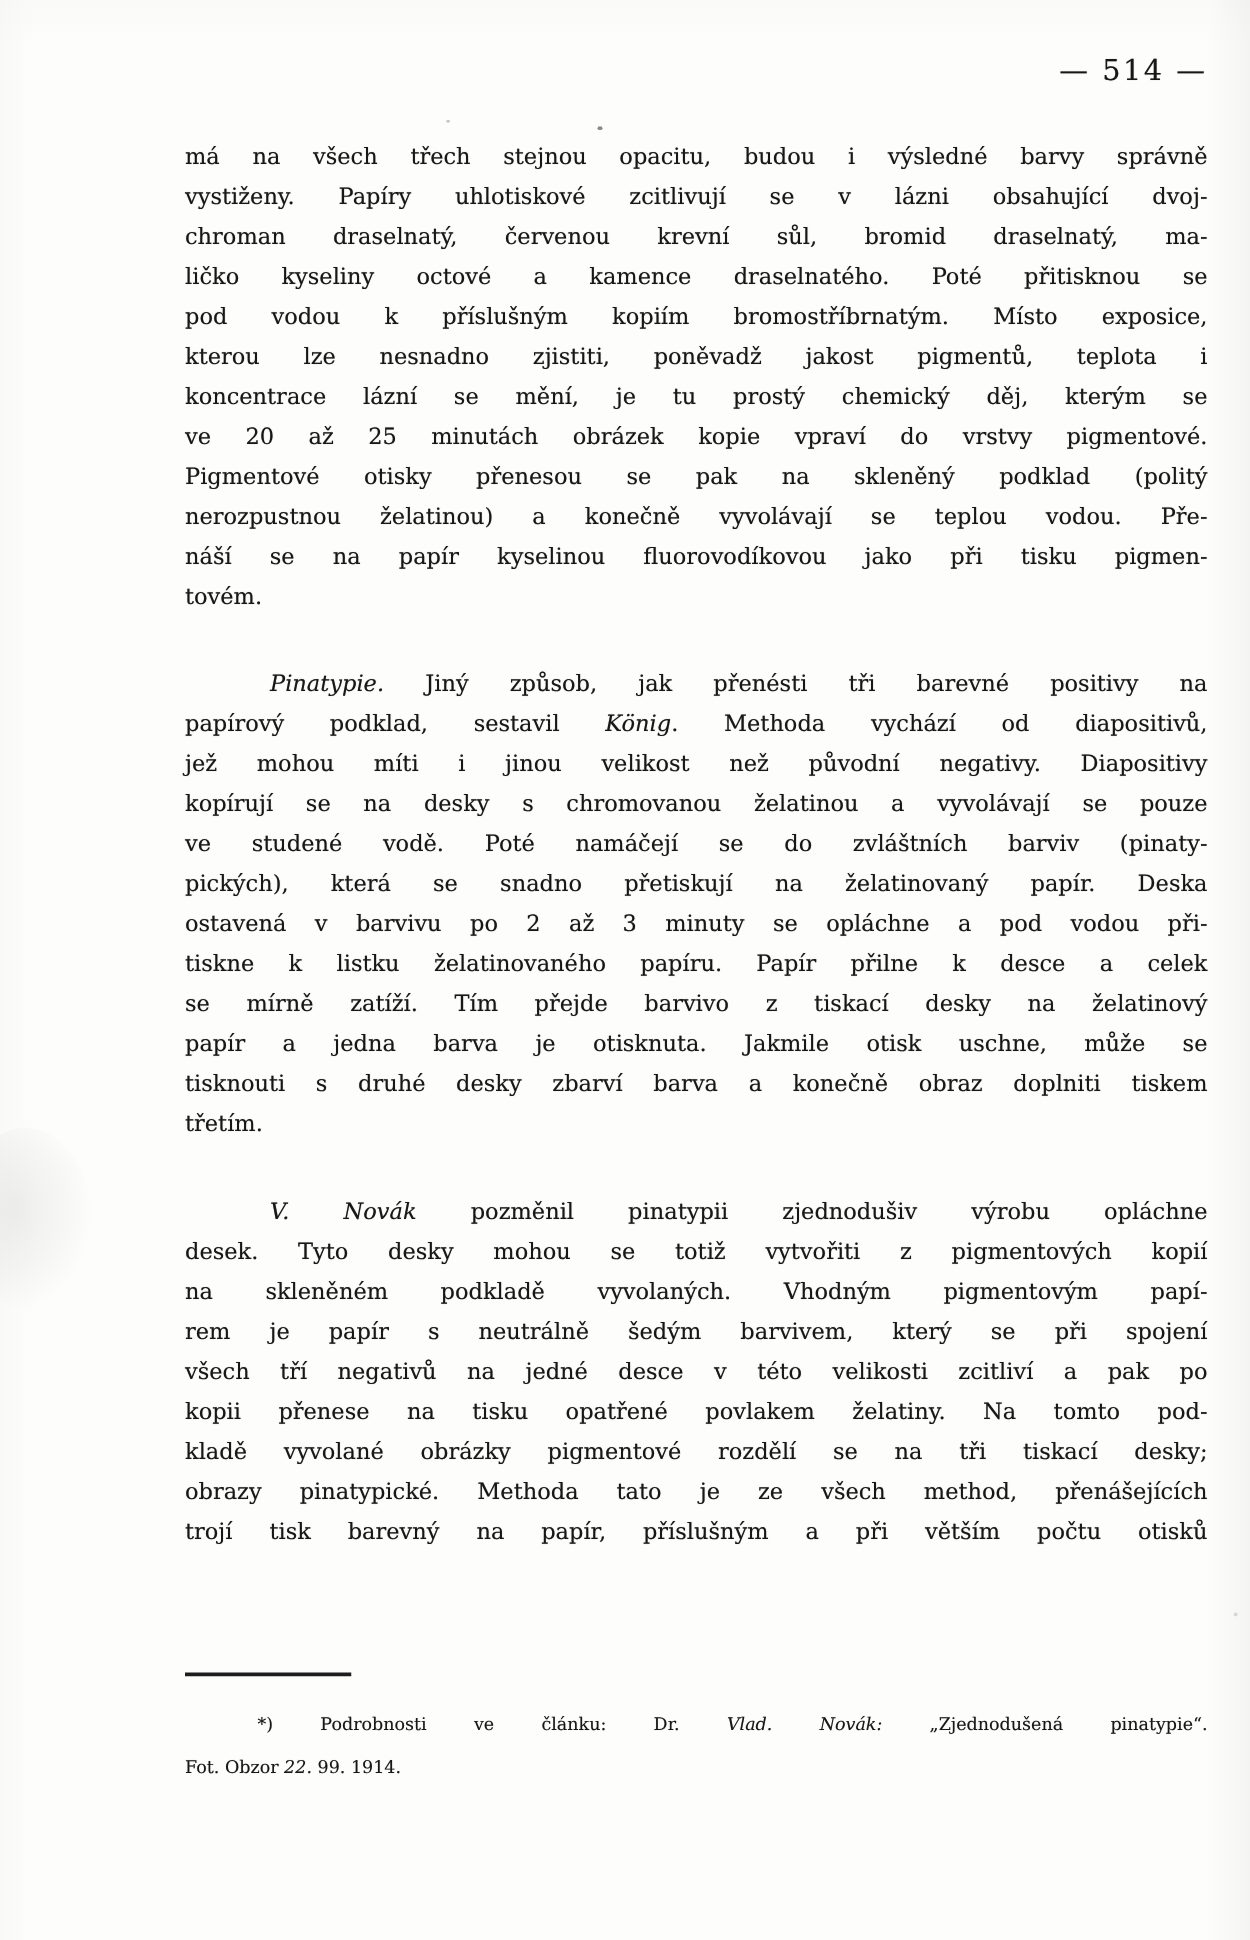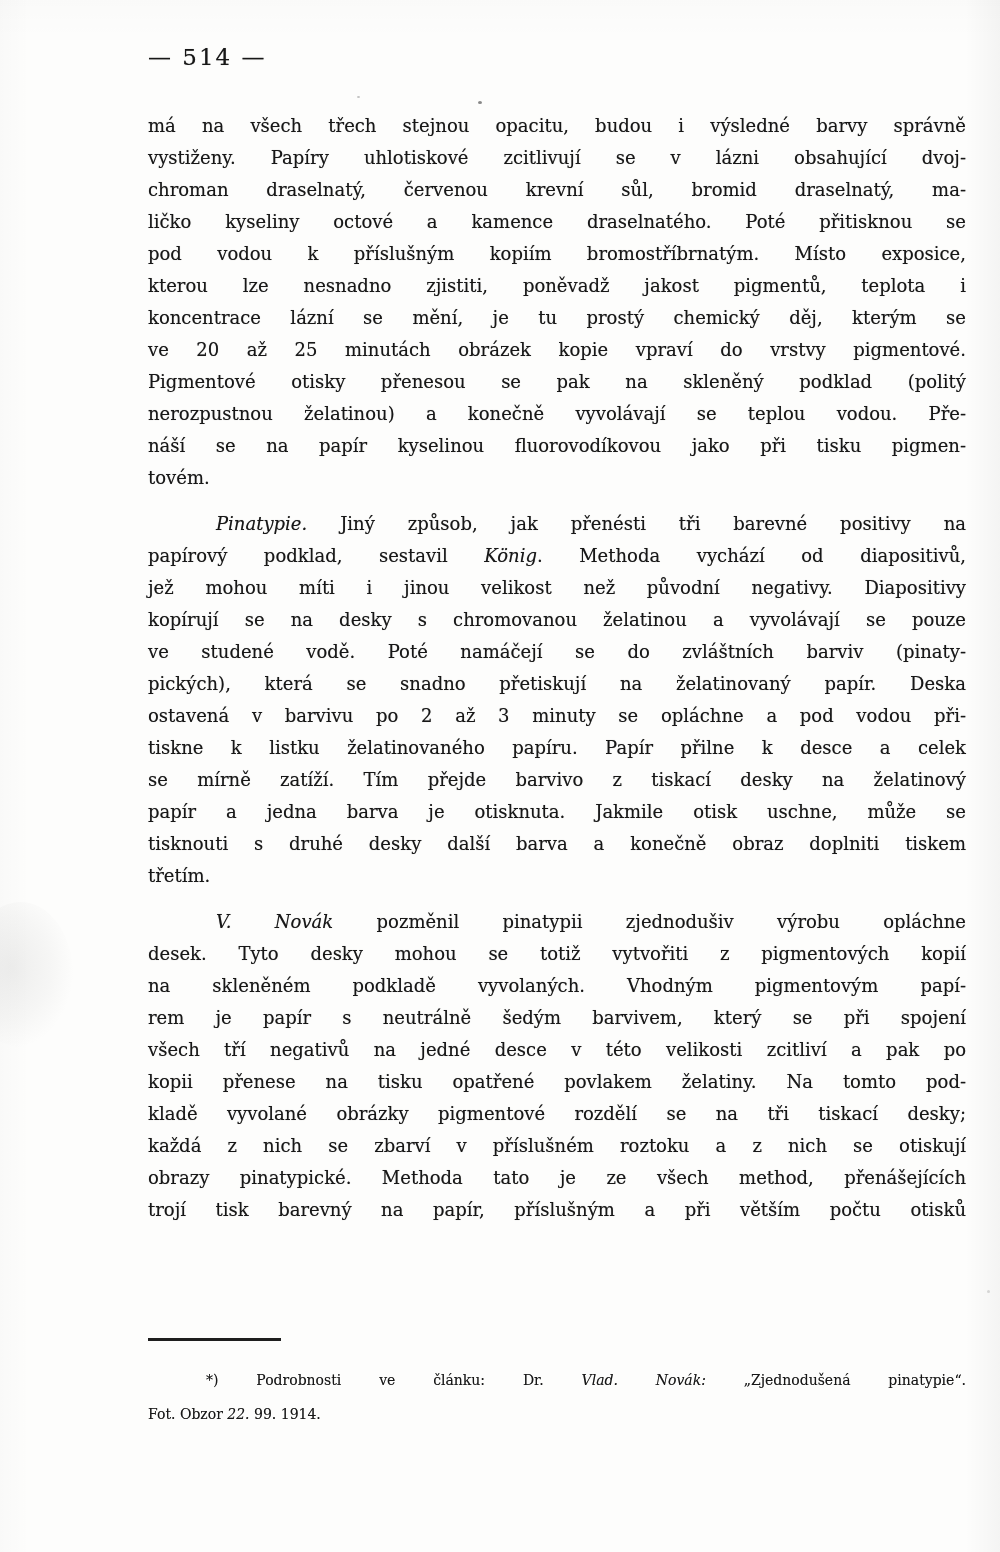--- a/index.html
+++ b/index.html
@@ -24,35 +24,35 @@
     pointer-events: none;
     background:
       linear-gradient(to right, rgba(0,0,0,0.015), transparent 3%, transparent 96.5%, rgba(0,0,0,0.035)),
       linear-gradient(to bottom, rgba(0,0,0,0.012), transparent 2.5%);
   }
   .page-number {
     position: absolute;
     top: 44px;
     left: 148px;
     width: 818px;
-    text-align: left;
+    text-align: right;
     font-size: 23px;
     letter-spacing: 2px;
     text-shadow: 0 0 0.7px rgba(0,0,0,0.45);
   }
   .text-block {
     position: absolute;
     left: 148px;
     top: 110px;
     width: 818px;
     font-size: 18px;
     line-height: 32px;
     text-shadow: 0 0 0.7px rgba(0,0,0,0.45);
   }
-  .paragraph + .paragraph { margin-top: 14px; }
+  .paragraph + .paragraph { margin-top: 38px; }
   .line {
     text-align: justify;
     text-justify: inter-word;
   }
   .line.just { text-align-last: justify; }
   .paragraph.indented .line:first-child { text-indent: 68px; }
   .italic { font-style: italic; }
   .footnote-block {
     position: absolute;
     left: 148px;
@@ -116,32 +116,31 @@
         <div class="line just"><span class="italic">Pinatypie.</span><span class="run"> Jiný způsob, jak přenésti tři barevné positivy na</span></div>
         <div class="line just"><span class="run">papírový podklad, sestavil </span><span class="italic">König</span><span class="run">. Methoda vychází od diapositivů,</span></div>
         <div class="line just"><span class="run">jež mohou míti i jinou velikost než původní negativy. Diapositivy</span></div>
         <div class="line just"><span class="run">kopírují se na desky s chromovanou želatinou a vyvolávají se pouze</span></div>
         <div class="line just"><span class="run">ve studené vodě. Poté namáčejí se do zvláštních barviv (pinaty-</span></div>
         <div class="line just"><span class="run">pických), která se snadno přetiskují na želatinovaný papír. Deska</span></div>
         <div class="line just"><span class="run">ostavená v barvivu po 2 až 3 minuty se opláchne a pod vodou při-</span></div>
         <div class="line just"><span class="run">tiskne k listku želatinovaného papíru. Papír přilne k desce a celek</span></div>
         <div class="line just"><span class="run">se mírně zatíží. Tím přejde barvivo z tiskací desky na želatinový</span></div>
         <div class="line just"><span class="run">papír a jedna barva je otisknuta. Jakmile otisk uschne, může se</span></div>
-        <div class="line just"><span class="run">tisknouti s druhé desky další barva a konečně obraz doplniti tiskem</span></div>
+        <div class="line just"><span class="run">tisknouti s druhé desky zbarví barva a konečně obraz doplniti tiskem</span></div>
         <div class="line"><span class="run">třetím.</span></div>
       </div>
       <div class="paragraph indented">
         <div class="line just"><span class="italic">V. Novák</span><span class="run"> pozměnil pinatypii zjednodušiv výrobu opláchne</span></div>
         <div class="line just"><span class="run">desek. Tyto desky mohou se totiž vytvořiti z pigmentových kopií</span></div>
         <div class="line just"><span class="run">na skleněném podkladě vyvolaných. Vhodným pigmentovým papí-</span></div>
         <div class="line just"><span class="run">rem je papír s neutrálně šedým barvivem, který se při spojení</span></div>
         <div class="line just"><span class="run">všech tří negativů na jedné desce v této velikosti zcitliví a pak po</span></div>
         <div class="line just"><span class="run">kopii přenese na tisku opatřené povlakem želatiny. Na tomto pod-</span></div>
         <div class="line just"><span class="run">kladě vyvolané obrázky pigmentové rozdělí se na tři tiskací desky;</span></div>
-        <div class="line just"><span class="run">každá z nich se zbarví v příslušném roztoku a z nich se otiskují</span></div>
         <div class="line just"><span class="run">obrazy pinatypické. Methoda tato je ze všech method, přenášejících</span></div>
         <div class="line just"><span class="run">trojí tisk barevný na papír, příslušným a při větším počtu otisků</span></div>
       </div>
     </div>
 
   <div class="footnote-block">
     <div class="footnote-sep"></div>
     <div class="footnote-lines">
         <div class="line just fn-indent"><span class="run">*) Podrobnosti ve článku: Dr. </span><span class="italic">Vlad. Novák:</span><span class="run"> „Zjednodušená pinatypie“.</span></div>
         <div class="line"><span class="run">Fot. Obzor </span><span class="italic">22.</span><span class="run"> 99. 1914.</span></div>

